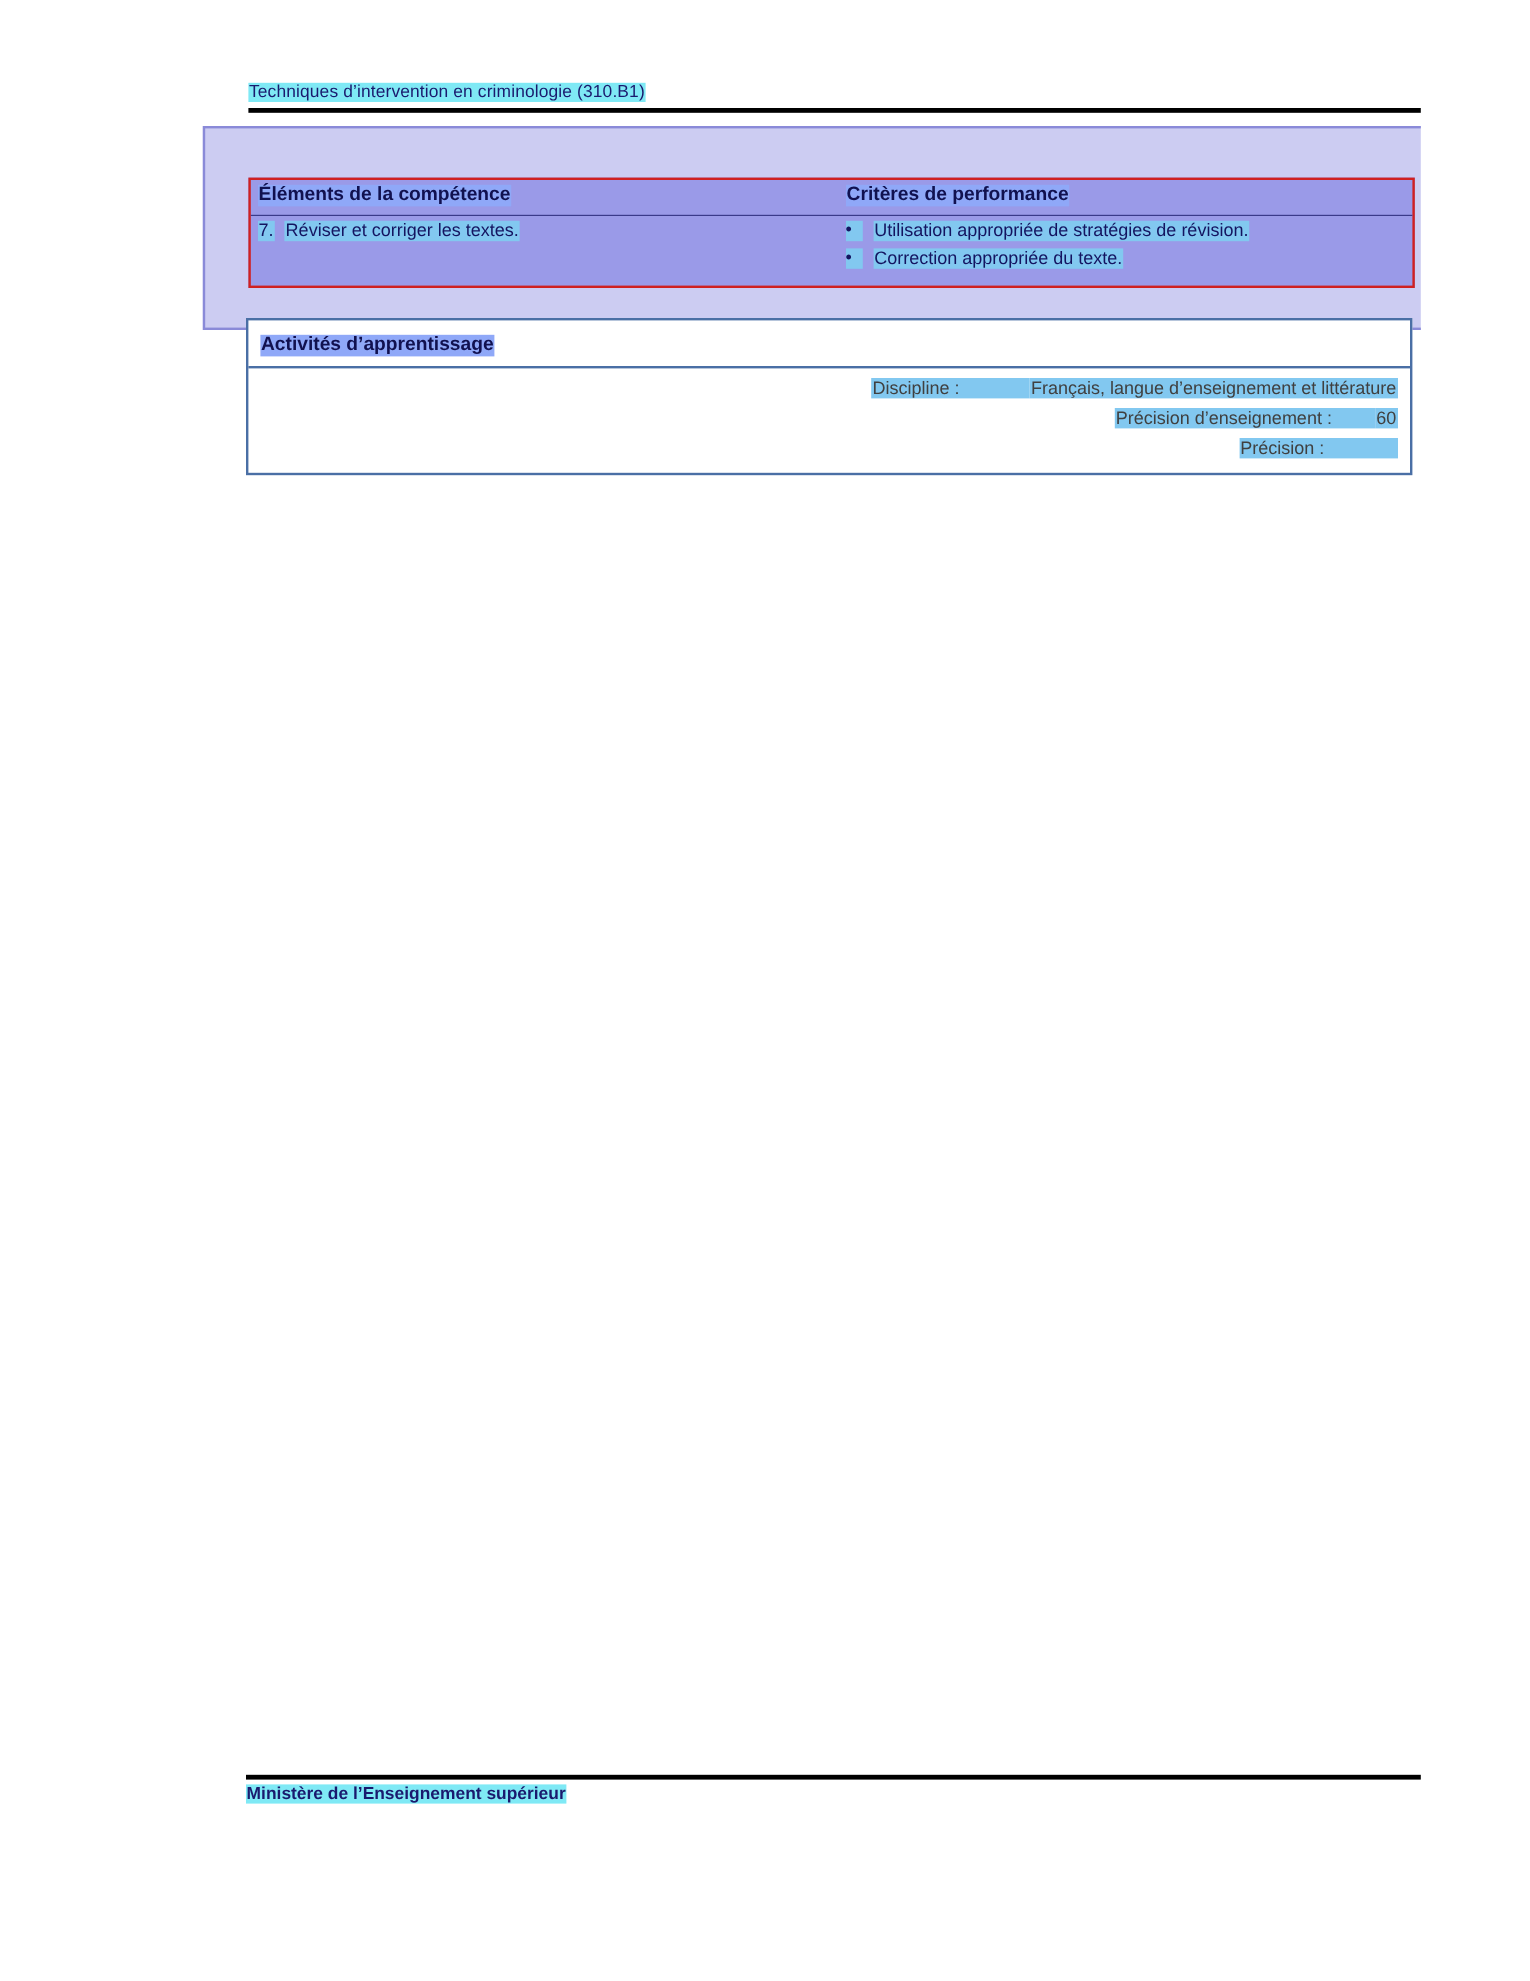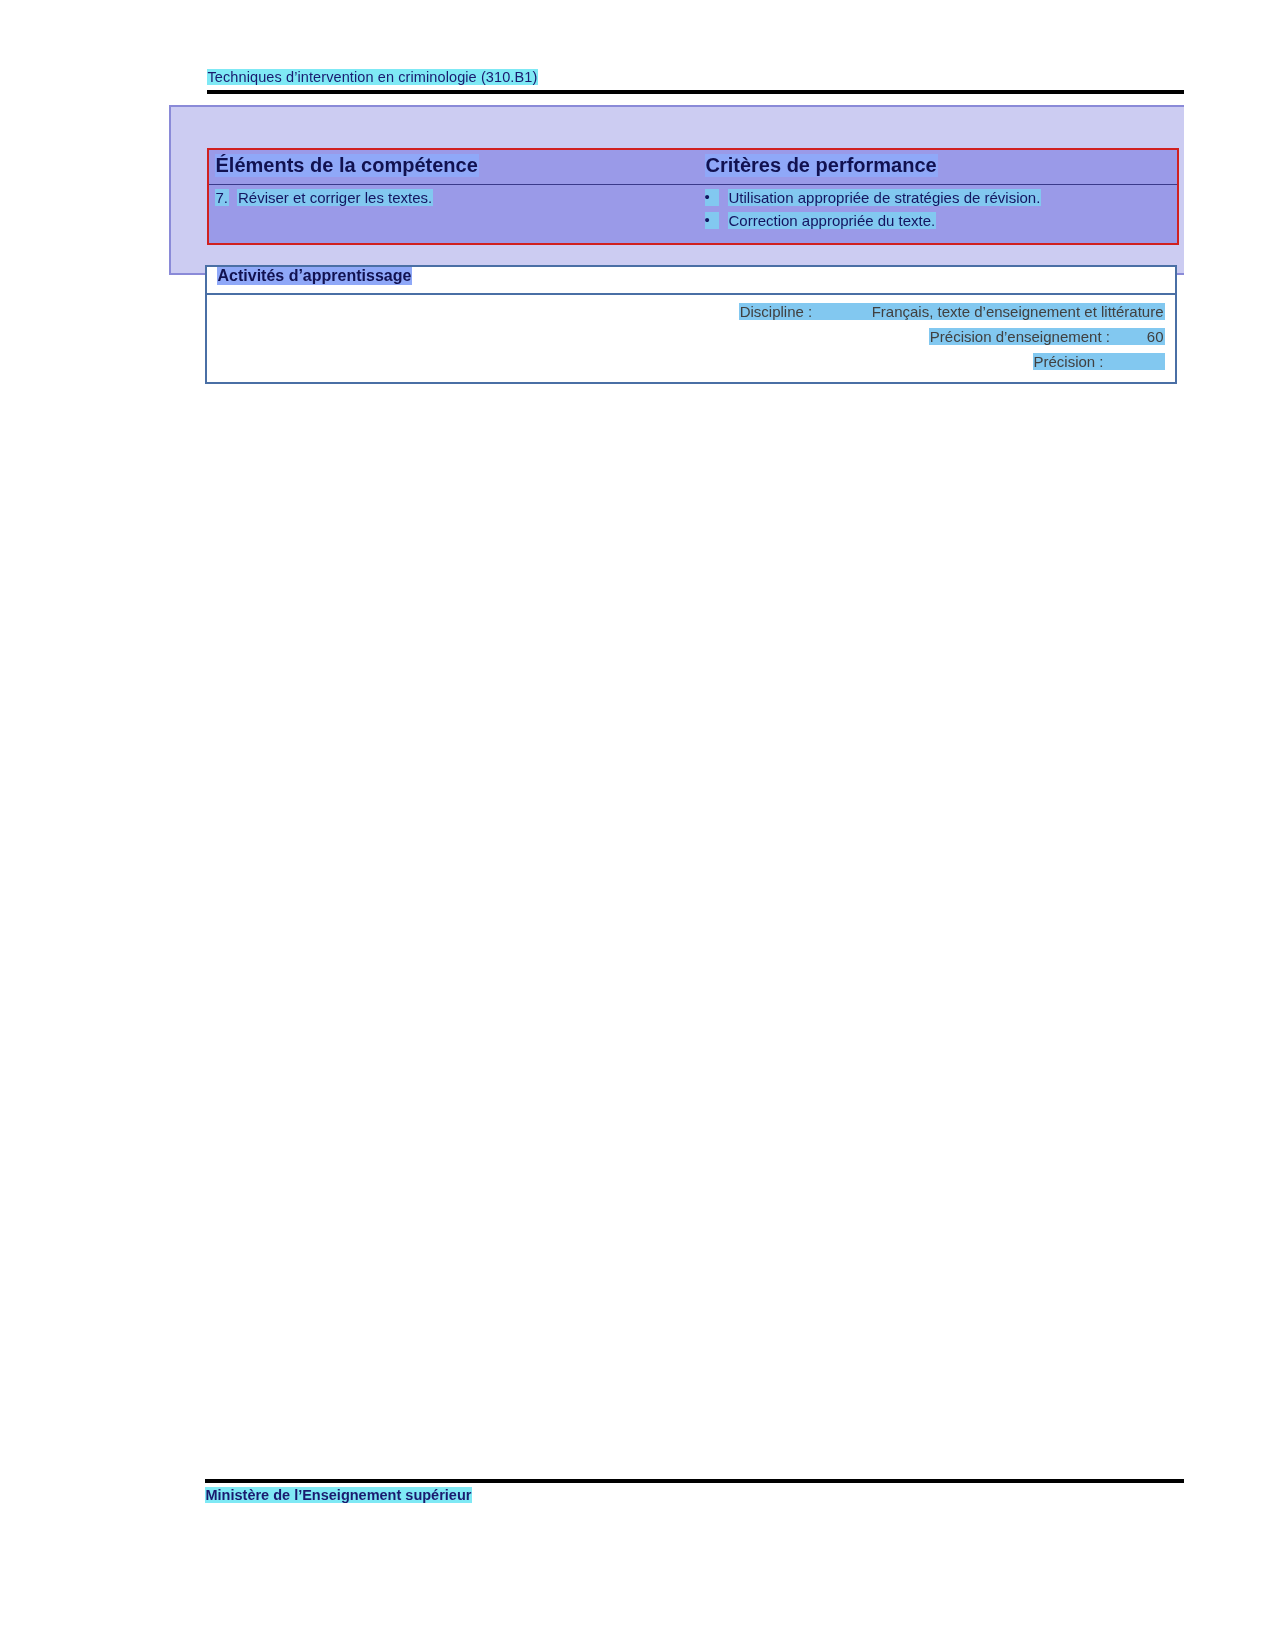--- a/index.html
+++ b/index.html
@@ -73,21 +73,21 @@
     box-sizing: border-box;
   }
   .comp-head .col-left {
     width: 490px;
     flex: none;
   }
   .comp-head .col-right {
     flex: 1;
   }
   .head-label {
-    font-size: 20px;
+    font-size: 16px;
     font-weight: bold;
     color: #111150;
     background: #8fa8f8;
     display: inline-block;
     padding: 0 1px;
   }
   .comp-body {
     display: flex;
     padding: 4px 6px 8px 6px;
     box-sizing: border-box;
@@ -139,21 +139,21 @@
     position: absolute;
     left: 113px;
     top: 265px;
     width: 972px;
     border: 2px solid #4a6fa5;
     box-sizing: border-box;
     background: #ffffff;
   }
   .act-head {
     border-bottom: 2px solid #4a6fa5;
-    padding: 0 10px 8px 10px;
+    padding: 12px 10px 8px 10px;
   }
   .act-head-label {
     font-size: 16px;
     font-weight: bold;
     color: #111150;
     background: #8fa8f8;
     display: inline-block;
     padding: 0 1px;
   }
   .act-body {
@@ -266,21 +266,21 @@
     </div>
   </div>
 
   <div class="act-table">
     <div class="act-head">
       <span class="act-head-label">Activités d’apprentissage</span>
     </div>
     <div class="act-body">
       <div class="act-row">
         <span class="act-label">Discipline :</span>
-        <span class="act-value">Français, texte d’enseignement et littérature</span>
+        <span class="act-value">Français, langue d’enseignement et littérature</span>
       </div>
       <div class="act-row">
         <span class="act-label" style="width:215px">Précision d’enseignement :</span>
         <span class="act-value">60</span>
       </div>
       <div class="act-row">
         <span class="act-label">Précision :</span>
       </div>
     </div>
   </div>

